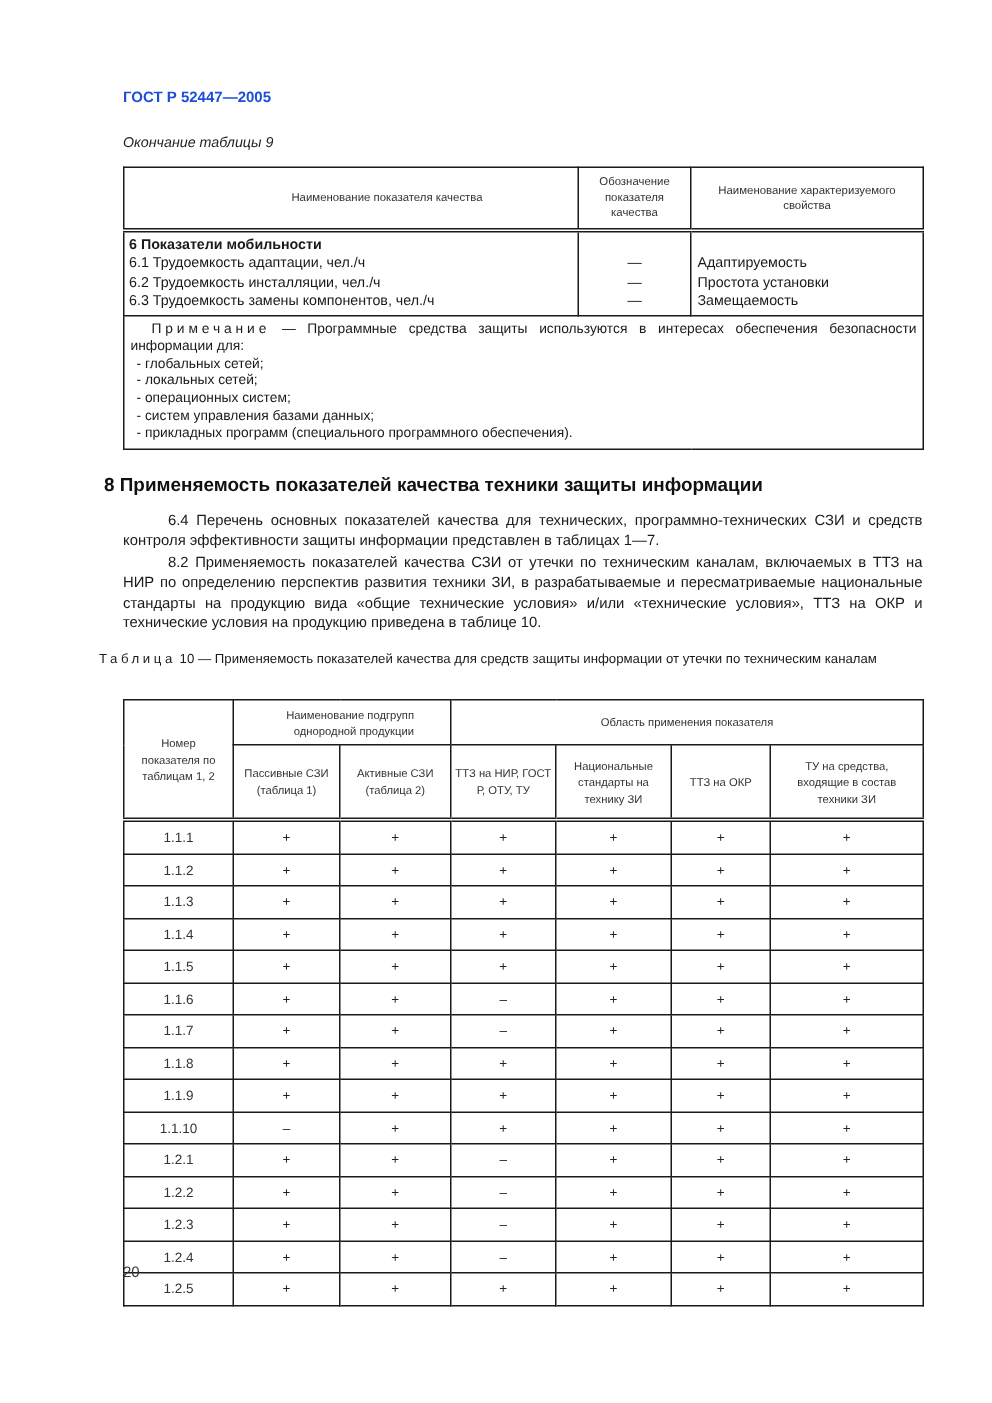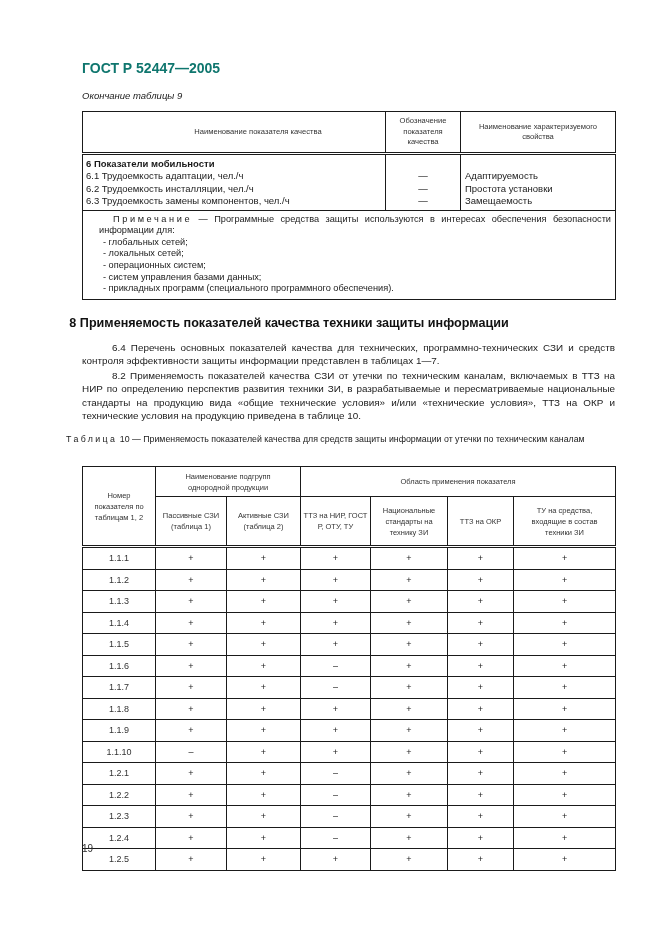--- a/index.html
+++ b/index.html
@@ -2,35 +2,35 @@
 <html><head>
 <meta charset="utf-8">
 <style>
   html, body { margin: 0; padding: 0; background: #ffffff; }
   body {
     width: 661px; height: 935px; position: relative; overflow: hidden;
     font-family: "Liberation Sans", "DejaVu Sans", sans-serif;
     color: #1a1a1a;
   }
   .abs { position: absolute; }
-  .doc-header { left: 82px; top: 60px; font-size: 14px; font-weight: bold; color: #0f766e; }
+  .doc-header { left: 82px; top: 60px; font-size: 10px; font-weight: bold; color: #1d4ed8; }
   .cont-caption { left: 82px; top: 90px; font-size: 9.5px; font-style: italic; color: #222; }
 
   
   table { border-collapse: collapse; table-layout: fixed; }
   .t9 { left: 82px; top: 111px; width: 533px; font-size: 9.5px; }
   .t9 td, .t9 th { border: 1px solid #1a1a1a; padding: 0; vertical-align: middle; }
   .t9 th { font-weight: normal; font-size: 7.6px; color: #333; text-align: center; line-height: 10.5px; height: 40px; padding-left: 48px; }
   .t9 .hdr-row th { border-bottom: 3px double #1a1a1a; }
   .t9 .body td { vertical-align: top; padding-top: 3px; padding-bottom: 2px; line-height: 12.4px; }
   .t9 .c1 { padding-left: 3px !important; }
   .t9 .c2 { text-align: center; }
   .t9 .c3 { padding-left: 4px !important; }
   .t9 .grp { font-weight: bold; }
-  .t9 .note td { padding: 3px 4px 4px 16px; line-height: 11.6px; font-size: 9.2px; }
+  .t9 .note td { padding: 3px 4px 4px 4px; line-height: 11.6px; font-size: 9.2px; }
   .note-label { letter-spacing: 2.6px; }
   .note-item { padding-left: 4px; }
 
   
   .sec-title { left: 0; width: 554px; top: 316px; text-align: center; font-size: 12.6px; font-weight: bold; color: #111; padding-left: 24px; box-sizing: border-box; }
   .para { left: 82px; width: 533px; font-size: 9.9px; line-height: 13.4px; text-align: justify; color: #1a1a1a; }
   .para p { margin: 0; text-indent: 30px; }
   .p1 { top: 341px; }
   .p2 { top: 369px; }
 
@@ -119,21 +119,21 @@
     <col style="width:71px">
     <col style="width:74px">
     <col style="width:70px">
     <col style="width:77px">
     <col style="width:66px">
     <col style="width:102px">
   </colgroup>
   <thead>
     <tr class="h1">
       <th class="rowspan" rowspan="2" style="padding:0 4px;">Номер показателя по таблицам 1, 2</th>
-      <th colspan="2" style="padding:0 24px;">Наименование подгрупп однородной продукции</th>
+      <th colspan="2" style="padding:0 24px;text-align:right;">Наименование подгрупп однородной продукции</th>
       <th colspan="4">Область применения показателя</th>
     </tr>
     <tr class="h2">
       <th style="padding:0 6px;">Пассивные СЗИ (таблица 1)</th>
       <th style="padding:0 4px;">Активные СЗИ (таблица 2)</th>
       <th style="padding:0 2px;">ТТЗ на НИР, ГОСТ Р, ОТУ, ТУ</th>
       <th style="padding:0 4px;">Национальные стандарты на технику ЗИ</th>
       <th>ТТЗ на ОКР</th>
       <th style="padding:4px 6px;">ТУ на средства, входящие в состав техники ЗИ</th>
     </tr>
@@ -270,13 +270,13 @@
         <td>+</td>
         <td>+</td>
         <td>+</td>
         <td>+</td>
         <td>+</td>
         <td>+</td>
       </tr>
     </tbody>
 </table>
 
-<div class="abs page-num">19</div>
+<div class="abs page-num">20</div>
 
 </body></html>

